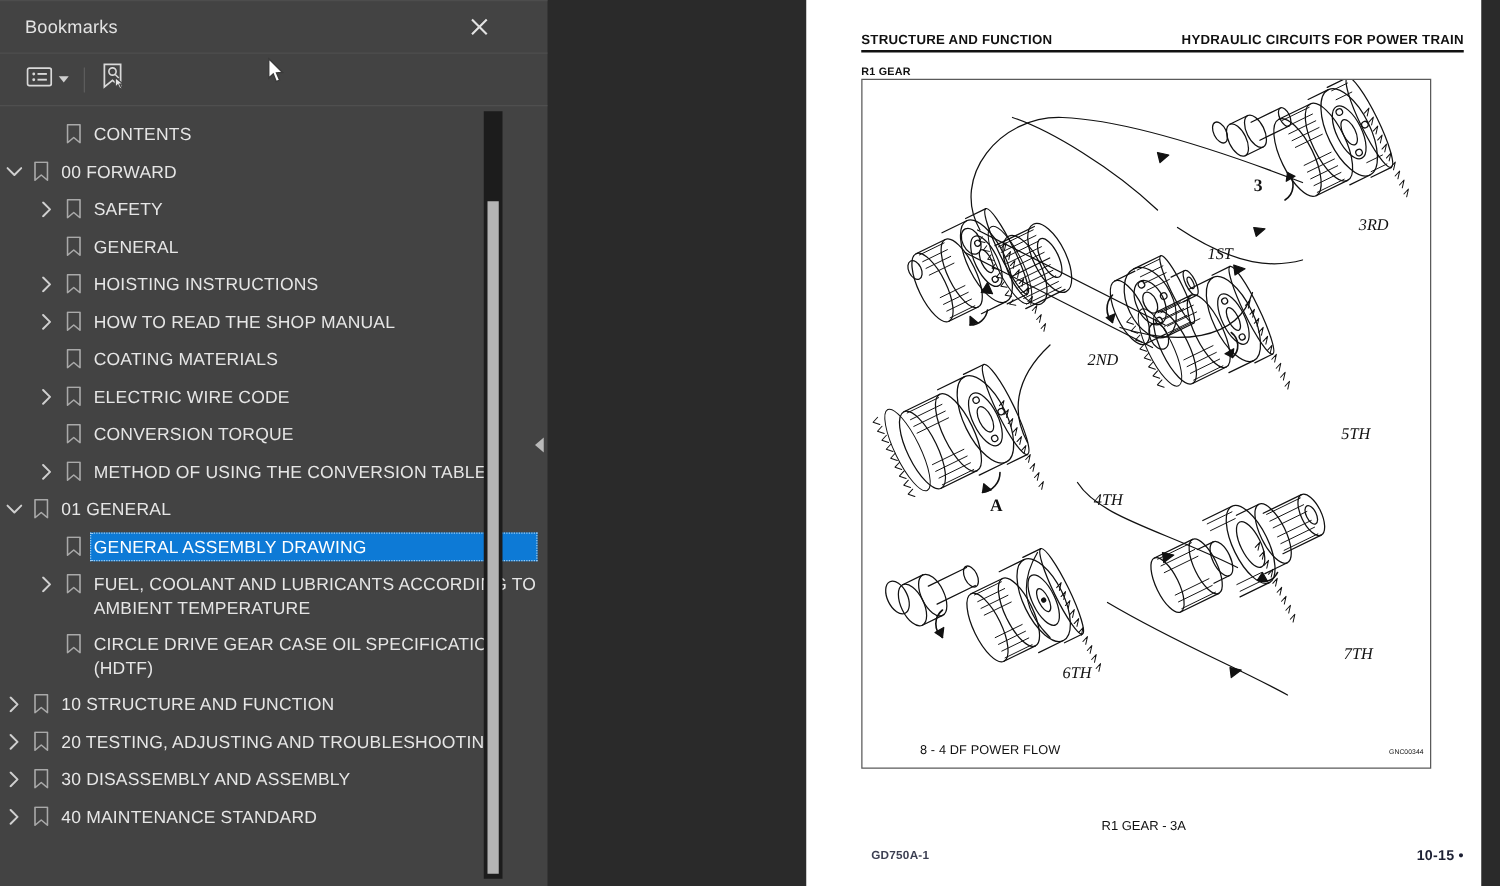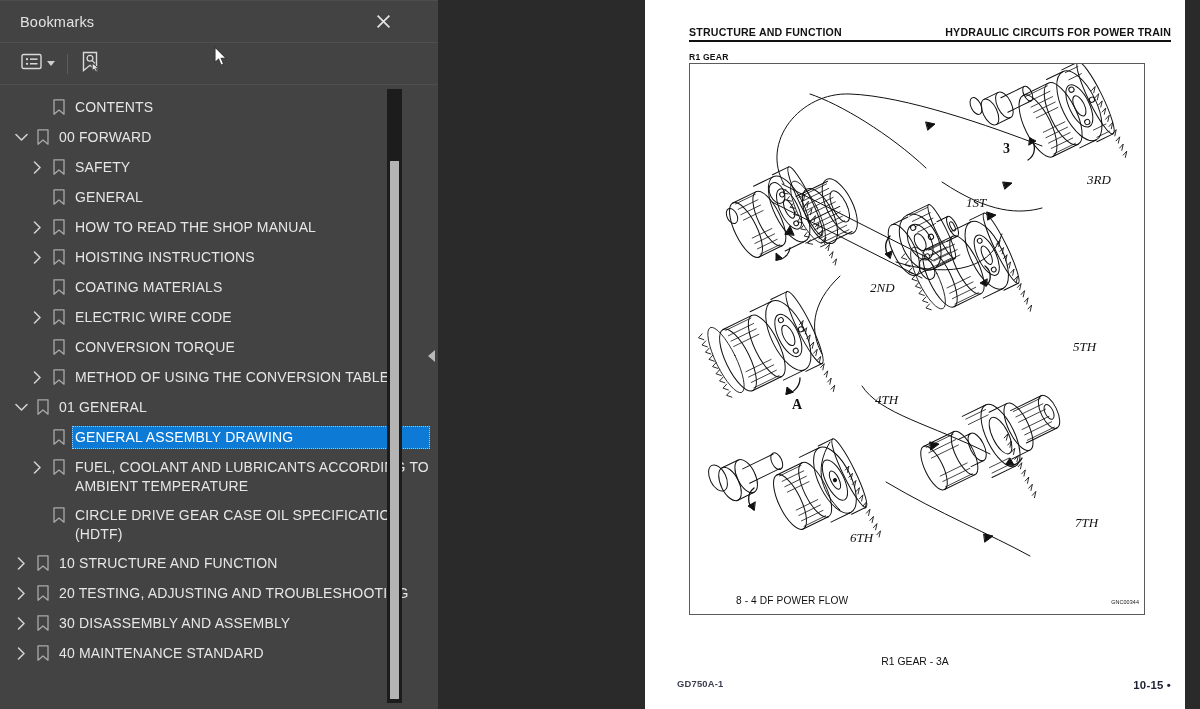--- a/index.html
+++ b/index.html
@@ -95,21 +95,21 @@
     white-space: pre-wrap;
   }
   .bm-row.selected .bm-label {
     background: #0d7ad6;
     color: #ffffff;
     outline: 1px dotted #9ecbf0;
     outline-offset: -1px;
     flex: 1;
     margin-right: 8px;
   }
-  .d1 { padding-left: 10px; }
+  .d1 { }
   .d2 { padding-left: 26px; }
 
   
   .vscroll {
     position: absolute;
     right: 36px; top: 88px;
     width: 15px; height: 614px;
     background: #1c1c1c;
     cursor: pointer;
   }
@@ -179,21 +179,21 @@
   .fig-code {
     position: absolute; right: 5px; bottom: 9px;
     font-size: 5.4px; color: #111; letter-spacing: .1px;
   }
   .fig-caption {
     position: absolute; left: 50%; transform: translateX(-50%);
     bottom: 42px;
     font-size: 10.4px; color: #111; white-space: nowrap;
   }
   .pg-foot-left {
-    position: absolute; left: 32px; bottom: 20px;
+    position: absolute; left: 52px; bottom: 20px;
     font-size: 9.4px; font-weight: bold; color: #3c3f52; letter-spacing: .2px;
   }
   .pg-foot-right {
     position: absolute; right: 14px; bottom: 18px;
     font-size: 11.4px; font-weight: bold; color: #1d2033; letter-spacing: .2px;
   }
 
   
   .cursor { position: absolute; left: 214px; top: 46px; pointer-events: none; }
 </style>
@@ -289,34 +289,34 @@
             <span class="twisty">
               <svg width="9" height="13" viewBox="0 0 9 13">
                 <path d="M1.5,1 L7,6.5 L1.5,12" fill="none" stroke="#cfcfcf" stroke-width="1.6" stroke-linecap="round" stroke-linejoin="round"></path>
               </svg>
             </span>
             <span class="bm-icon">
               <svg width="12" height="16" viewBox="0 0 12 16">
                 <path d="M1,0.8 h10 v14.4 l-5,-4.2 l-5,4.2 z" fill="none" stroke="#a9a9a9" stroke-width="1.3" stroke-linejoin="round"></path>
               </svg>
             </span>
+            <span class="bm-label">HOISTING INSTRUCTIONS</span>
+          </div>
+          <div class="bm-row d2">
+            <span class="twisty">
+              <svg width="9" height="13" viewBox="0 0 9 13">
+                <path d="M1.5,1 L7,6.5 L1.5,12" fill="none" stroke="#cfcfcf" stroke-width="1.6" stroke-linecap="round" stroke-linejoin="round"></path>
+              </svg>
+            </span>
+            <span class="bm-icon">
+              <svg width="12" height="16" viewBox="0 0 12 16">
+                <path d="M1,0.8 h10 v14.4 l-5,-4.2 l-5,4.2 z" fill="none" stroke="#a9a9a9" stroke-width="1.3" stroke-linejoin="round"></path>
+              </svg>
+            </span>
             <span class="bm-label">HOW TO READ THE SHOP MANUAL</span>
-          </div>
-          <div class="bm-row d2">
-            <span class="twisty">
-              <svg width="9" height="13" viewBox="0 0 9 13">
-                <path d="M1.5,1 L7,6.5 L1.5,12" fill="none" stroke="#cfcfcf" stroke-width="1.6" stroke-linecap="round" stroke-linejoin="round"></path>
-              </svg>
-            </span>
-            <span class="bm-icon">
-              <svg width="12" height="16" viewBox="0 0 12 16">
-                <path d="M1,0.8 h10 v14.4 l-5,-4.2 l-5,4.2 z" fill="none" stroke="#a9a9a9" stroke-width="1.3" stroke-linejoin="round"></path>
-              </svg>
-            </span>
-            <span class="bm-label">HOISTING INSTRUCTIONS</span>
           </div>
           <div class="bm-row d2">
             <span class="twisty"></span>
             <span class="bm-icon">
               <svg width="12" height="16" viewBox="0 0 12 16">
                 <path d="M1,0.8 h10 v14.4 l-5,-4.2 l-5,4.2 z" fill="none" stroke="#a9a9a9" stroke-width="1.3" stroke-linejoin="round"></path>
               </svg>
             </span>
             <span class="bm-label">COATING MATERIALS</span>
           </div>

